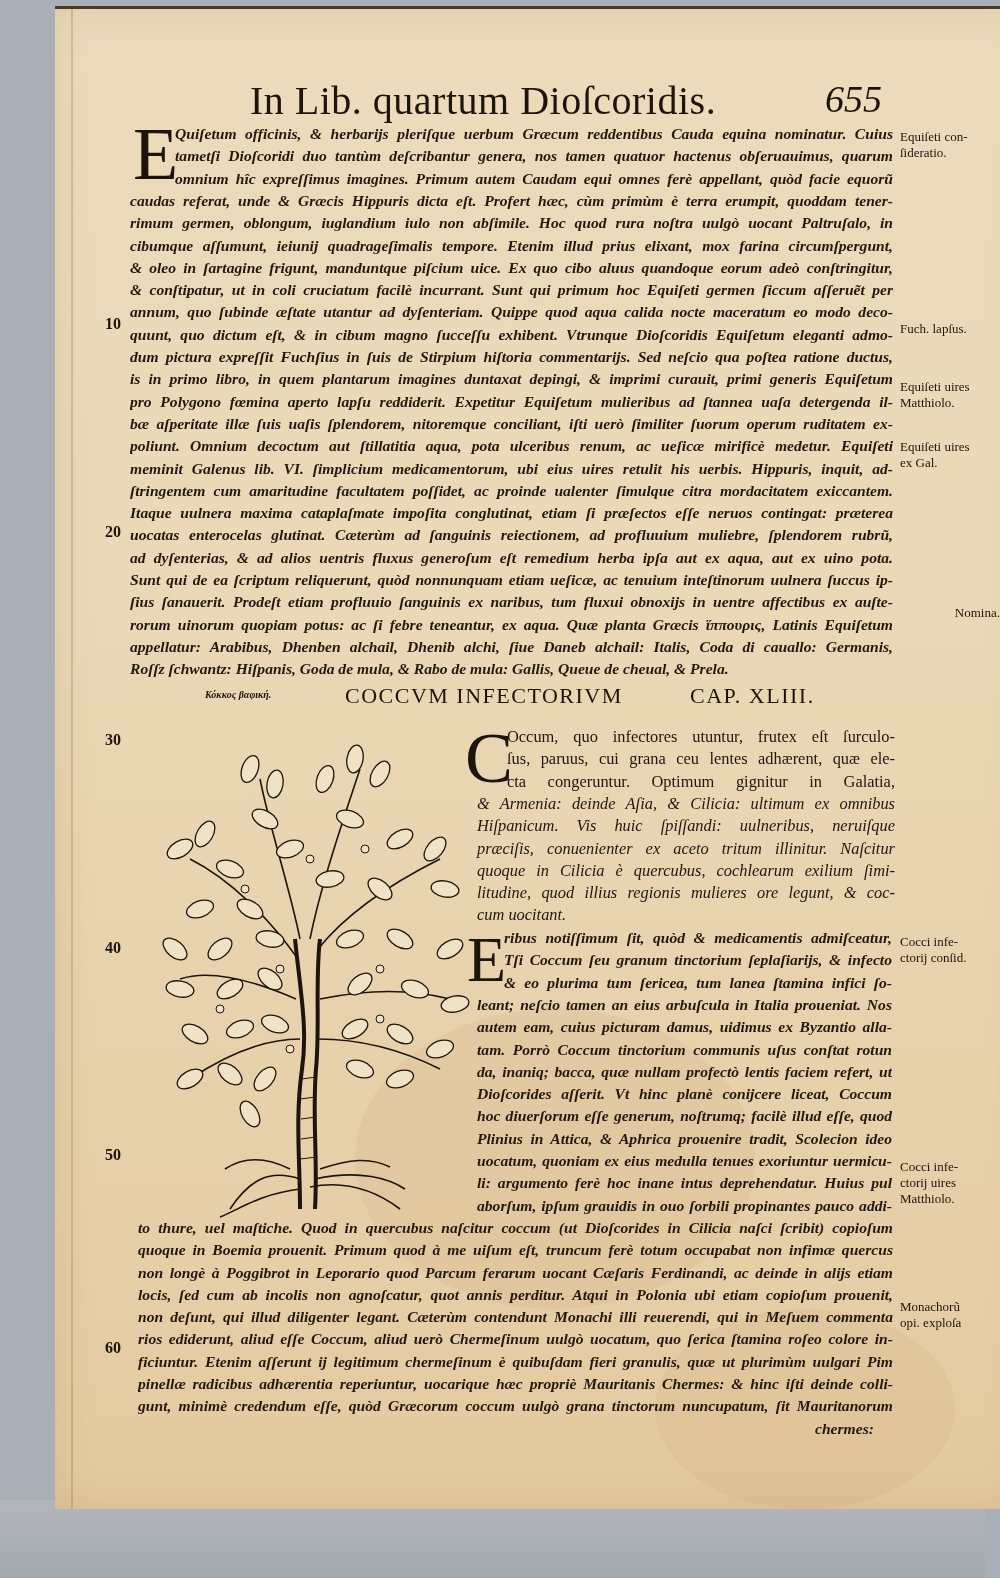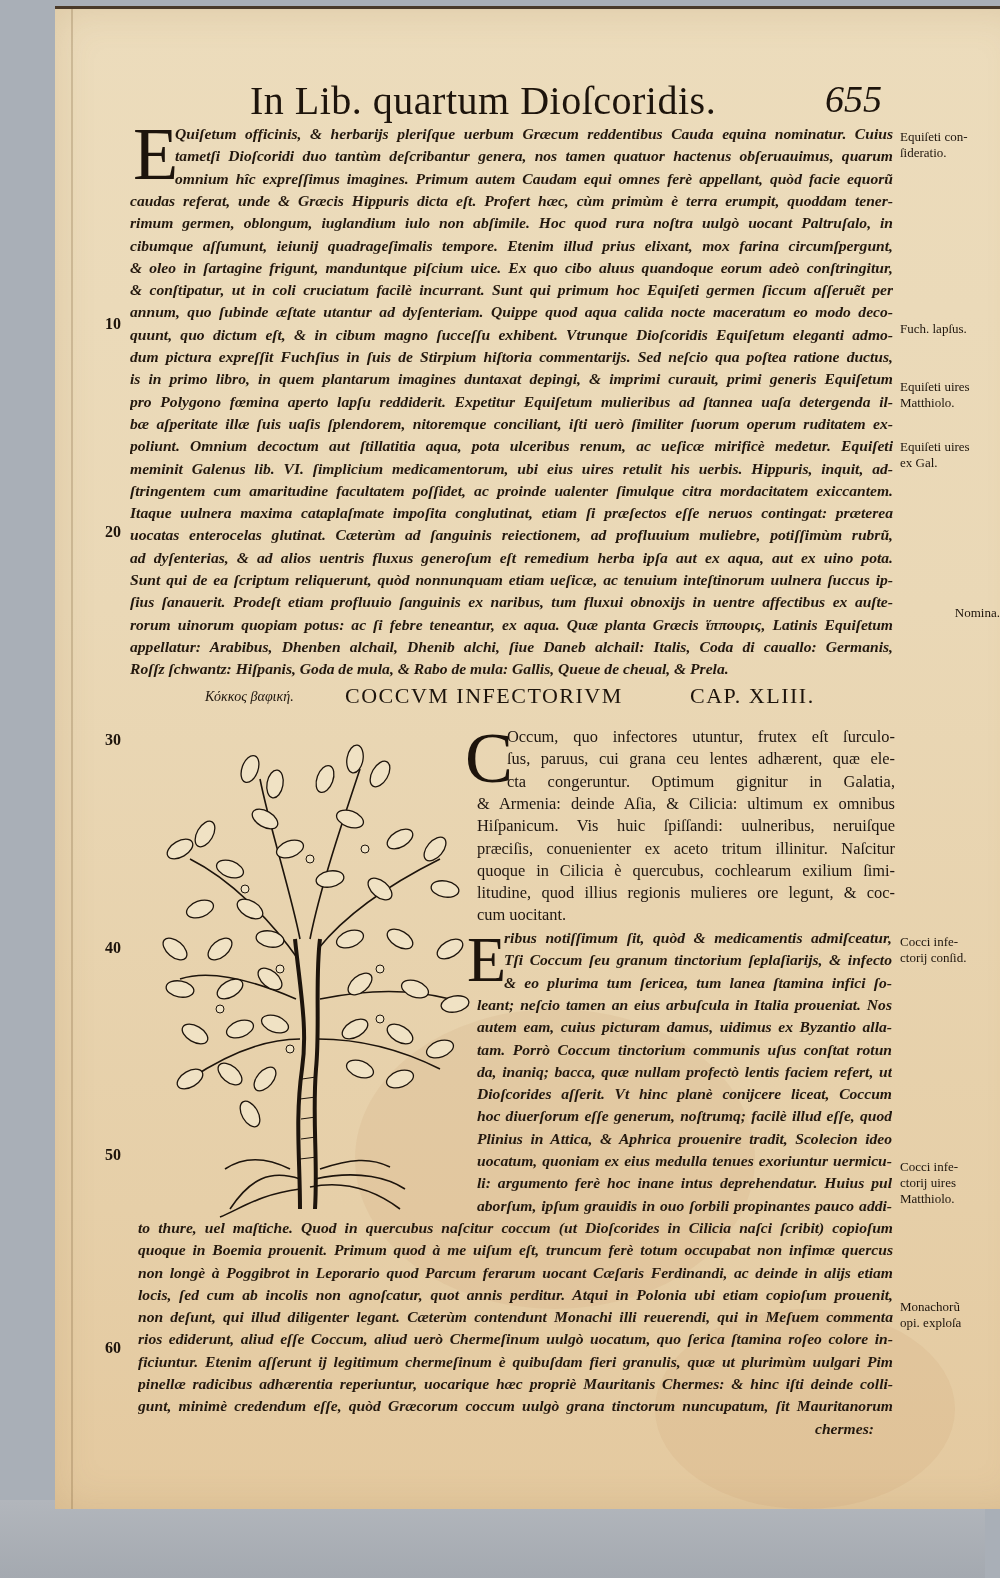--- a/index.html
+++ b/index.html
@@ -54,21 +54,21 @@
   .marginal {
     position: absolute; left: 845px; font-size: 13px; line-height: 16px; color: #1d140c;
     width: 100px;
   }
   .line-num {
     position: absolute; font-size: 16px; font-weight: bold; color: #1d140c;
   }
   .chapter-head {
     position: absolute; left: 150px; top: 674px; width: 640px; height: 28px;
   }
-  .greek-name { position: absolute; left: 0; top: 6px; font-size: 14px; font-style: italic; font-weight: normal; }
+  .greek-name { position: absolute; left: 0; top: 6px; font-size: 10px; font-style: italic; font-weight: bold; }
   .chapter-title { position: absolute; left: 140px; top: 0; font-size: 22px; letter-spacing: 1.5px; }
   .chapter-num { position: absolute; left: 485px; top: 0; font-size: 22px; letter-spacing: 1.5px; }
   .illustration { position: absolute; left: 95px; top: 730px; width: 320px; height: 480px; }
   .stain { position: absolute; border-radius: 50%; background: rgba(180,120,60,0.08); }
 </style>
 </head>
 <body>
 
 <div class="page-bottom-flap"></div>
 
@@ -98,21 +98,21 @@
     <span class="line">annum, quo ſubinde æſtate utantur ad dyſenteriam. Quippe quod aqua calida nocte maceratum eo modo deco-</span>
     <span class="line">quunt, quo dictum eſt, &amp; in cibum magno ſucceſſu exhibent. Vtrunque Dioſcoridis Equiſetum eleganti admo-</span>
     <span class="line">dum pictura expreſſit Fuchſius in ſuis de Stirpium hiſtoria commentarijs. Sed neſcio qua poſtea ratione ductus,</span>
     <span class="line">is in primo libro, in quem plantarum imagines duntaxat depingi, &amp; imprimi curauit, primi generis Equiſetum</span>
     <span class="line">pro Polygono fœmina aperto lapſu reddiderit. Expetitur Equiſetum mulieribus ad ſtannea uaſa detergenda il-</span>
     <span class="line">bæ aſperitate illæ ſuis uaſis ſplendorem, nitoremque conciliant, iſti uerò ſimiliter ſuorum operum ruditatem ex-</span>
     <span class="line">poliunt. Omnium decoctum aut ſtillatitia aqua, pota ulceribus renum, ac ueſicæ mirificè medetur. Equiſeti</span>
     <span class="line">meminit Galenus lib. VI. ſimplicium medicamentorum, ubi eius uires retulit his uerbis. Hippuris, inquit, ad-</span>
     <span class="line">ſtringentem cum amaritudine facultatem poſſidet, ac proinde ualenter ſimulque citra mordacitatem exiccantem.</span>
     <span class="line">Itaque uulnera maxima cataplaſmate impoſita conglutinat, etiam ſi præſectos eſſe neruos contingat: præterea</span>
-    <span class="line">uocatas enterocelas glutinat. Cæterùm ad ſanguinis reiectionem, ad profluuium muliebre, potiſſimùm rubrũ,</span>
+    <span class="line">uocatas enterocelas glutinat. Cæterùm ad ſanguinis reiectionem, ad profluuium muliebre, ſplendorem rubrũ,</span>
     <span class="line">ad dyſenterias, &amp; ad alios uentris fluxus generoſum eſt remedium herba ipſa aut ex aqua, aut ex uino pota.</span>
     <span class="line">Sunt qui de ea ſcriptum reliquerunt, quòd nonnunquam etiam ueſicæ, ac tenuium inteſtinorum uulnera ſuccus ip-</span>
     <span class="line">ſius ſanauerit. Prodeſt etiam profluuio ſanguinis ex naribus, tum fluxui obnoxijs in uentre affectibus ex auſte-</span>
     <span class="line">rorum uinorum quopiam potus: ac ſi febre teneantur, ex aqua. Quæ planta Græcis ἵππουρις, Latinis Equiſetum</span>
     <span class="line">appellatur: Arabibus, Dhenben alchail, Dhenib alchi, ſiue Daneb alchail: Italis, Coda di cauallo: Germanis,</span>
     <span class="line last">Roſſz ſchwantz: Hiſpanis, Goda de mula, &amp; Rabo de mula: Gallis, Queue de cheual, &amp; Prela.</span>
   </div>
 
   <div class="chapter-head">
     <span class="greek-name">Κόκκος βαφική.</span>
@@ -187,21 +187,21 @@
         <circle cx="140" cy="310" r="4"></circle>
     </g>
   </svg>
 
   <span class="dropcap" style="left:410px;top:712px;font-size:72px;">C</span>
   <div class="roman-block" style="left:452px;top:717px;width:388px;">
     <span class="line">Occum, quo infectores utuntur, frutex eſt ſurculo-</span>
     <span class="line">ſus, paruus, cui grana ceu lentes adhærent, quæ ele-</span>
     <span class="line">cta congeruntur. Optimum gignitur in Galatia,</span>
   </div>
-  <div class="roman-block" style="left:422px;top:784px;width:418px;">
+  <div class="roman-block" style="left:422px;top:784px;width:418px;font-style:italic;">
     <span class="line">&amp; Armenia: deinde Aſia, &amp; Cilicia: ultimum ex omnibus</span>
     <span class="line">Hiſpanicum. Vis huic ſpiſſandi: uulneribus, neruiſque</span>
     <span class="line">præciſis, conuenienter ex aceto tritum illinitur. Naſcitur</span>
     <span class="line">quoque in Cilicia è quercubus, cochlearum exilium ſimi-</span>
     <span class="line">litudine, quod illius regionis mulieres ore legunt, &amp; coc-</span>
     <span class="line last">cum uocitant.</span>
   </div>
 
   <span class="dropcap" style="left:412px;top:914px;font-size:64px;">E</span>
   <div class="text-block" style="left:449px;top:918px;width:388px;">

